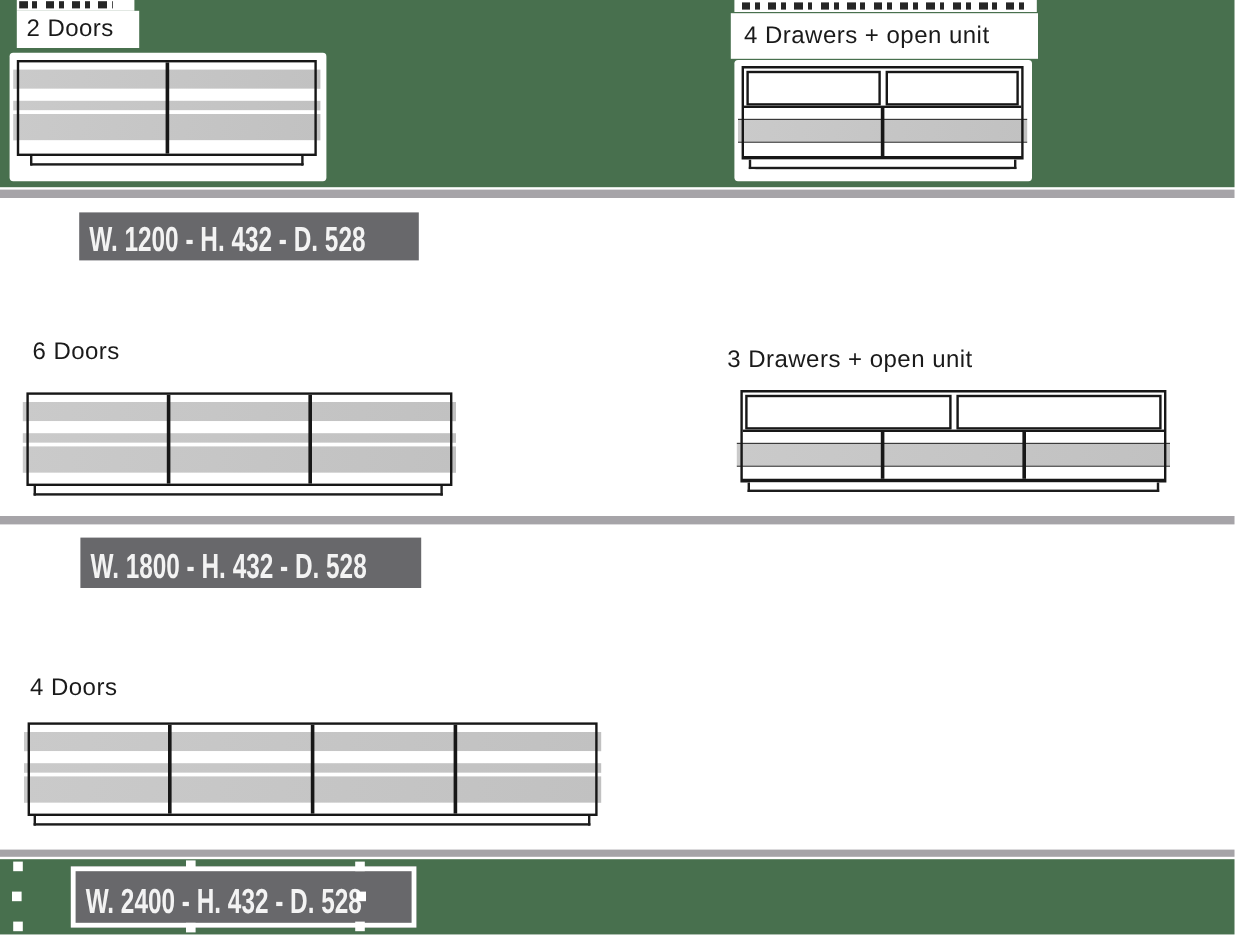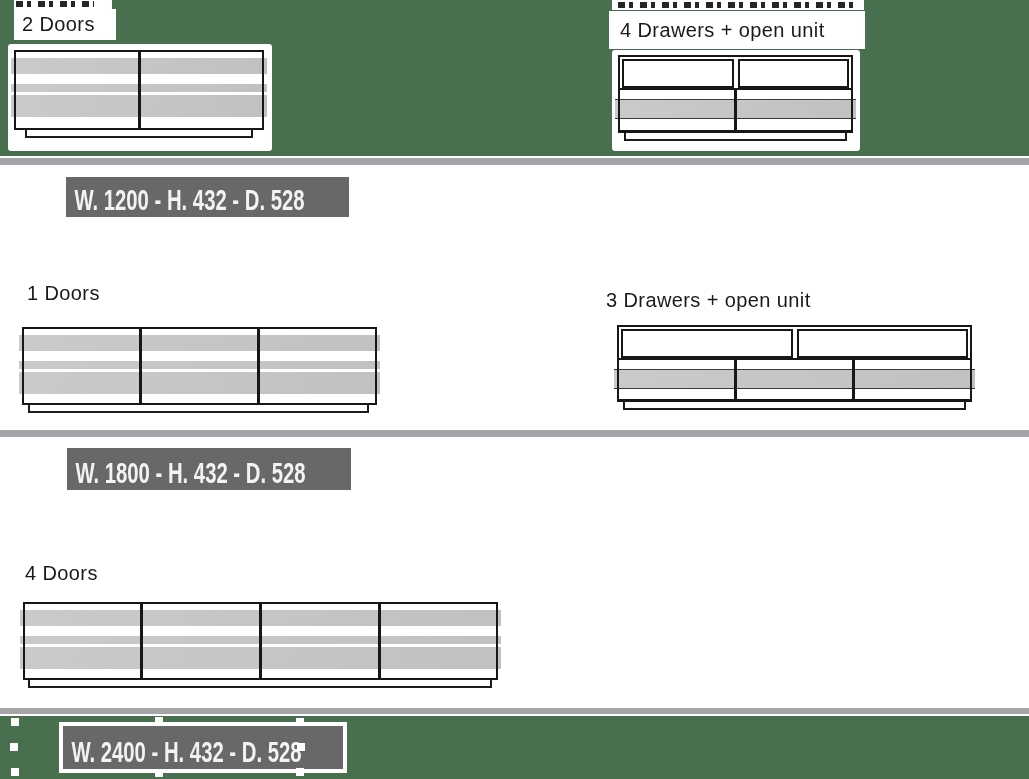--- a/index.html
+++ b/index.html
@@ -105,21 +105,21 @@
     <div class="plinth" style="left:6px;right:6px;"></div>
     <div class="foot l"></div>
     <div class="foot r"></div>
   </div>
 
   <div class="abs divider" style="top:158px;height:7px;"></div>
   <div class="abs badge" style="left:22px;top:177px;width:283px;height:40px;">
     <span>W. 1200 - H. 432 - D. 528</span>
   </div>
 
-  <div class="abs itemlabel" style="left:27px;top:282px;">1 Doors</div>
+  <div class="abs itemlabel" style="left:27px;top:282px;">6 Doors</div>
 
   <div class="cab" style="left:22px;top:327px;width:355px;height:78px;">
     <div class="bands">
       <div class="b w" style="height:8px"></div>
       <div class="b g" style="height:16px"></div>
       <div class="b w" style="height:10px"></div>
       <div class="b g" style="height:8px"></div>
       <div class="b w" style="height:3px"></div>
       <div class="b g" style="height:22px"></div>
       <div class="b w grow"></div>

